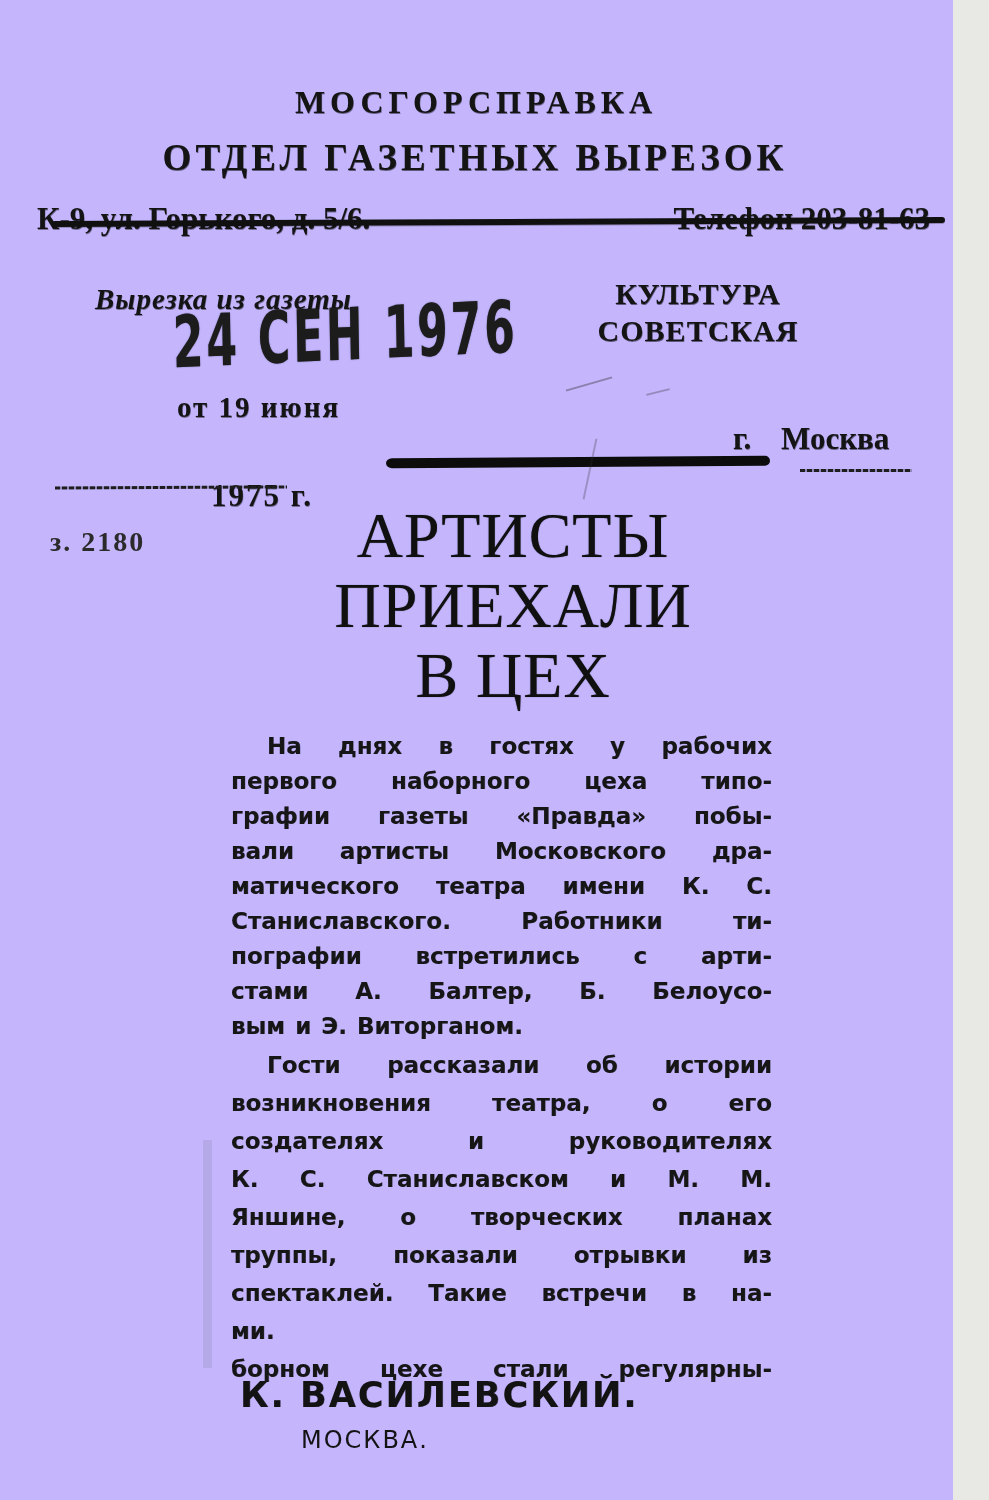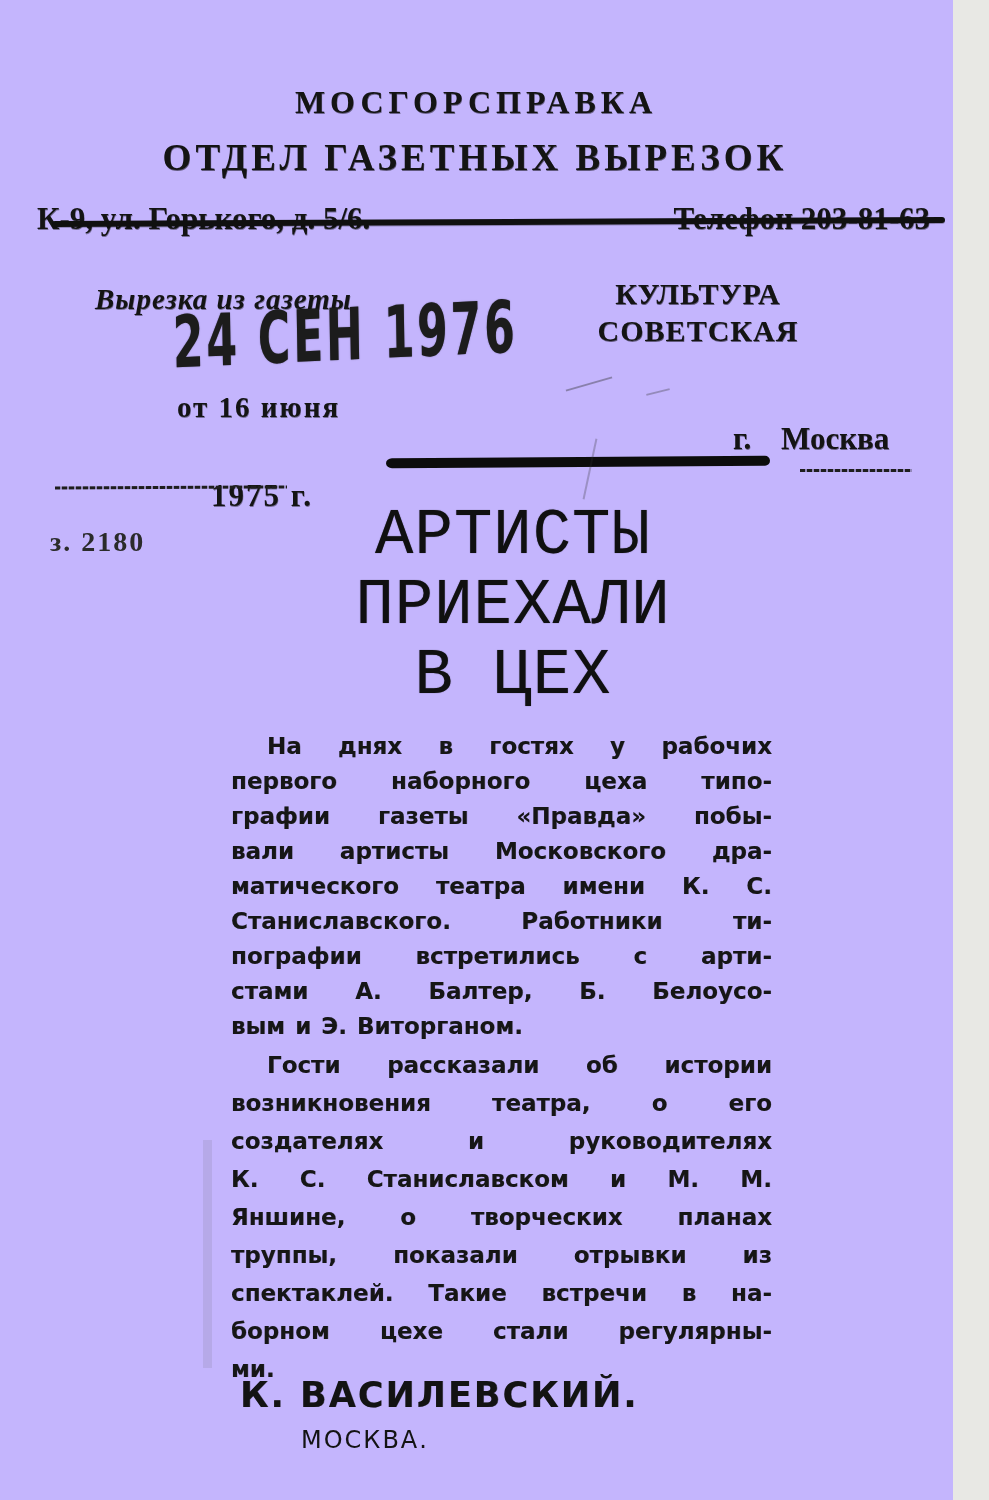--- a/index.html
+++ b/index.html
@@ -64,21 +64,21 @@
   .rule-city{left:800px; top:469px; width:112px;}
   
   .mark{background:#333; position:absolute;}
   .mark-1{left:565px; top:383px; width:48px; height:2px; opacity:.4; transform:rotate(-16deg);}
   .mark-2{left:646px; top:391px; width:24px; height:2px; opacity:.32; transform:rotate(-14deg);}
   .mark-3{left:589px; top:438px; width:2px; height:62px; opacity:.28; transform:rotate(12deg);}
   .band{left:203px; top:1140px; width:9px; height:228px; background:#555; opacity:.12;}
   
   .title{
     left:163px; top:501px; width:700px; margin:0; text-align:center;
-    font-family:Liberation Mono, monospace; font-weight:400;
+    font-family:Liberation Serif, serif; font-weight:400;
     font-size:64px; line-height:70px; letter-spacing:1px; color:#101010;
     text-shadow:0 0 1px rgba(0,0,0,.6);
   }
   .para{
     left:231px; width:541px;
     font-family:"DejaVu Sans", sans-serif; font-weight:700;
     font-size:23px; color:#161616; word-spacing:2px;
     text-shadow:0.4px 0.4px 0 rgba(20,20,20,.35);
   }
   .para-1{top:729px; line-height:35px;}
@@ -106,21 +106,21 @@
   <div class="abs org">МОСГОРСПРАВКА</div>
   <div class="abs dept">ОТДЕЛ ГАЗЕТНЫХ ВЫРЕЗОК</div>
   <div class="abs addr-row">
     <span>К-9, ул. Горького, д. 5/6.</span>
     <span>Телефон 203-81-63</span>
   </div>
   <div class="abs rule rule-header"></div>
 
   <div class="abs clip-label">Вырезка из газеты</div>
   <div class="abs stamp">24 СЕН 1976</div>
-  <div class="abs from-date-1">от 16 июня</div>
+  <div class="abs from-date-1">от 19 июня</div>
   <div class="abs from-date-2">1975 г.</div>
   <div class="abs speckle line-left"></div>
   <div class="abs order-no">з. 2180</div>
 
   <div class="abs newspaper">
     <div>КУЛЬТУРА</div>
     <div>СОВЕТСКАЯ</div>
   </div>
   <div class="abs city">г. Москва</div>
   <div class="abs rule-mid"></div>
@@ -149,20 +149,20 @@
       <div class="tline tline-last">вым и Э. Виторганом.</div>
     </div>
   <div class="abs para para-2">
       <div class="tline">Гости рассказали об истории</div>
       <div class="tline">возникновения театра, о его</div>
       <div class="tline">создателях и руководителях</div>
       <div class="tline">К. С. Станиславском и М. М.</div>
       <div class="tline">Яншине, о творческих планах</div>
       <div class="tline">труппы, показали отрывки из</div>
       <div class="tline">спектаклей. Такие встречи в на-</div>
+      <div class="tline tline-last">ми.</div>
       <div class="tline">борном цехе стали регулярны-</div>
-      <div class="tline tline-last">ми.</div>
     </div>
 
   <div class="abs signature">К. ВАСИЛЕВСКИЙ.</div>
   <div class="abs place">МОСКВА.</div>
 
 </div>
 
 </body></html>

